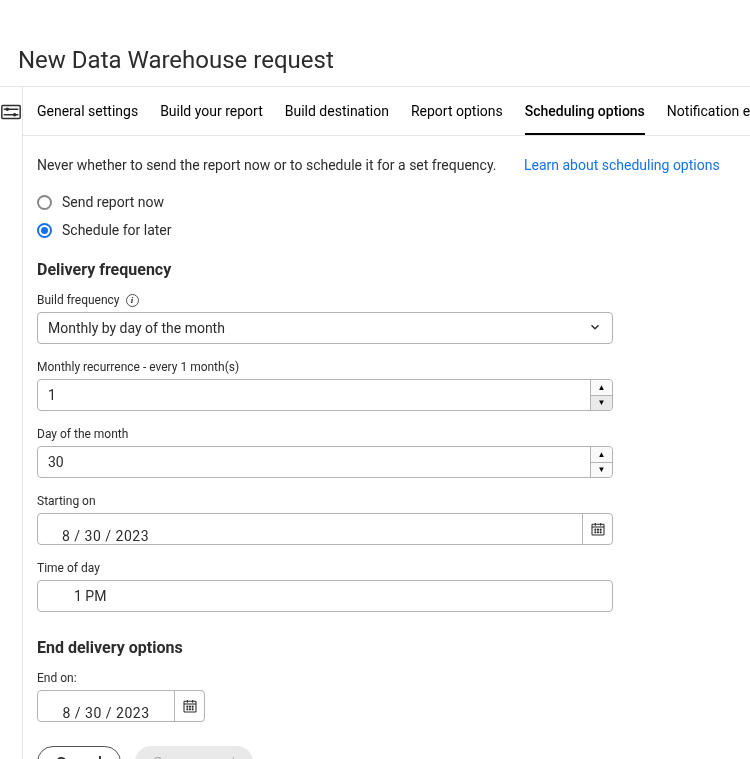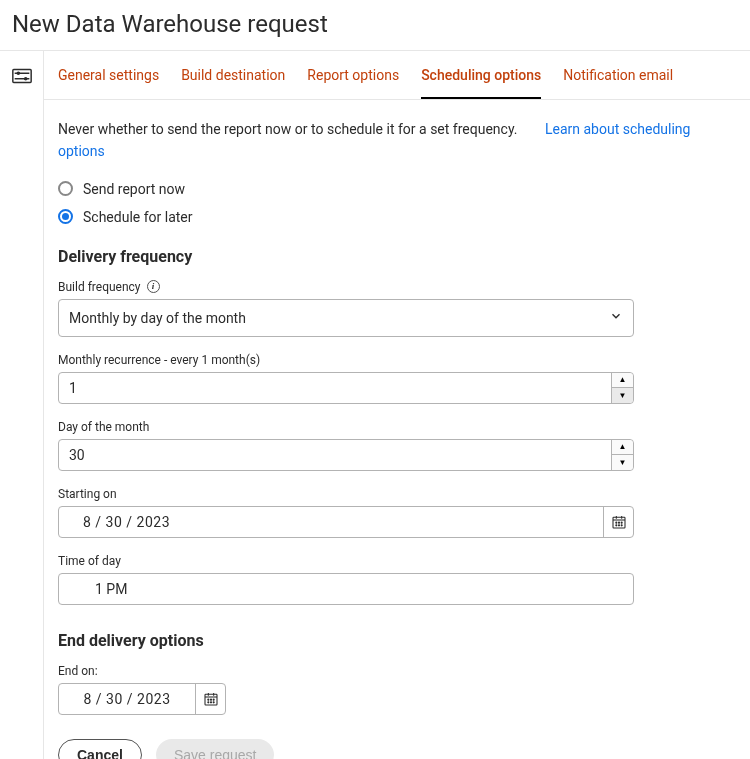--- a/index.html
+++ b/index.html
@@ -1,51 +1,51 @@
 <!DOCTYPE html>
 <html><head>
 <meta charset="utf-8">
 <style>
   * { box-sizing: border-box; }
   html, body { margin: 0; padding: 0; font-family: -apple-system, BlinkMacSystemFont, "Segoe UI", Roboto, Helvetica, Arial, sans-serif; background: #fff; color: #2c2c2c; }
   .page { width: 750px; }
-  .header { padding: 10px 14px 12px 12px; border-bottom: 1px solid #e6e6e6; }
+  .header { padding: 10px 14px 12px 18px; border-bottom: 1px solid #e6e6e6; margin-top: 36px; }
   .header h1 { font-size: 24px; font-weight: 400; margin: 0; color: #2c2c2c; }
   .body { display: flex; }
   .rail { width: 44px; padding-top: 14px; text-align: center; border-right: 1px solid #e6e6e6; min-height: 716px; }
   .rail svg { width: 22px; height: 22px; }
   .main { flex: 1; padding: 0 0 24px 0; }
   .tabs { display: flex; gap: 22px; padding: 16px 14px 0 14px; border-bottom: 1px solid #e6e6e6; font-size: 14px; }
-  .tab { padding-bottom: 14px; border-bottom: 2px solid transparent; cursor: pointer; color: #c2410c; white-space: nowrap; }
+  .tab { padding-bottom: 14px; border-bottom: 2px solid transparent; cursor: pointer; color: #000000; white-space: nowrap; }
   .tab.active { border-bottom-color: #000; font-weight: 500; }
   .content { padding: 18px 14px 0 14px; }
   .desc { font-size: 14px; line-height: 1.6; margin-bottom: 18px; }
   .desc a { color: #1473e6; text-decoration: none; margin-left: 24px; }
   .radio-group { margin-bottom: 22px; }
   .radio-row { display: flex; align-items: center; gap: 10px; font-size: 14px; margin-bottom: 12px; cursor: pointer; }
   .radio { width: 15px; height: 15px; border: 2px solid #888; border-radius: 50%; position: relative; flex-shrink: 0; }
   .radio.checked { border-color: #1473e6; }
   .radio.checked::after { content: ""; position: absolute; top: 2px; left: 2px; width: 7px; height: 7px; background: #1473e6; border-radius: 50%; }
   .section-title { font-size: 16px; font-weight: 700; margin: 0 0 14px 0; }
   .field-label { font-size: 12px; color: #2c2c2c; margin-bottom: 5px; display: flex; align-items: center; gap: 6px; }
   .info-icon { width: 13px; height: 13px; border: 1.2px solid #505050; border-radius: 50%; display: inline-flex; align-items: center; justify-content: center; font-size: 9px; font-style: italic; font-weight:700; line-height:1; font-family: Georgia, serif; }
   .field { margin-bottom: 16px; }
   .select, .stepper, .date-input, .text-input {
     width: 576px; height: 32px; border: 1px solid #b3b3b3; border-radius: 4px;
     display: flex; align-items: center; font-size: 14px; background: #fff;
   }
-  .select { justify-content: space-between; padding: 18px 10px; cursor: pointer; }
+  .select { justify-content: space-between; padding: 12px 10px; cursor: pointer; }
   .chev-down { width: 14px; height: 14px; }
   .stepper { padding: 0; }
   .stepper .value { flex: 1; padding: 0 10px; }
   .stepper-btns { width: 22px; height: 100%; border-left: 1px solid #b3b3b3; display: flex; flex-direction: column; }
   .step-btn { flex: 1; display: flex; align-items: center; justify-content: center; border: 0; background: #fafafa; cursor: pointer; font-size: 8px; line-height: 1; padding:0; }
   .step-btn:first-child { border-bottom: 1px solid #b3b3b3; border-top-right-radius: 4px; }
   .step-btn:last-child { border-bottom-right-radius: 4px; }
-  .date-input { padding: 0; }
+  .date-input { padding: 0; align-items: flex-end; }
   .date-input .value { flex: 1; padding: 0 10px 0 24px; letter-spacing: 0.5px; }
   .date-input .value.narrow { padding-left: 10px; letter-spacing: 0.5px; text-align: center; }
   .cal-btn { width: 30px; height: 100%; border-left: 1px solid #b3b3b3; display: flex; align-items: center; justify-content: center; cursor: pointer; }
   .cal-btn svg { width: 16px; height: 16px; }
   .text-input { padding: 0 10px 0 36px; }
   .end-section { margin-top: 26px; }
   .end-row { display: flex; gap: 28px; align-items: flex-start; }
   .end-radios .radio-row { margin-bottom: 14px; }
   .end-on-col .field-label { }
   .date-input.small { width: 168px; }
@@ -71,20 +71,21 @@
           <line x1="4" y1="9" x2="20" y2="9"></line>
           <circle cx="16" cy="15" r="1.2" fill="#2c2c2c"></circle>
           <line x1="4" y1="15" x2="20" y2="15"></line>
         </svg>
       </span>
     </div>
 
     <div class="main">
       <div class="tabs">
         <div class="tab">General settings</div>
+        <div class="tab">Build your report</div>
         <div class="tab">Build destination</div>
         <div class="tab">Report options</div>
         <div class="tab active">Scheduling options</div>
         <div class="tab">Notification email</div>
       </div>
 
       <div class="content">
         <div class="desc">
           <span>Never whether to send the report now or to schedule it for a set frequency. </span><a href="#">Learn about scheduling options</a>
         </div>

